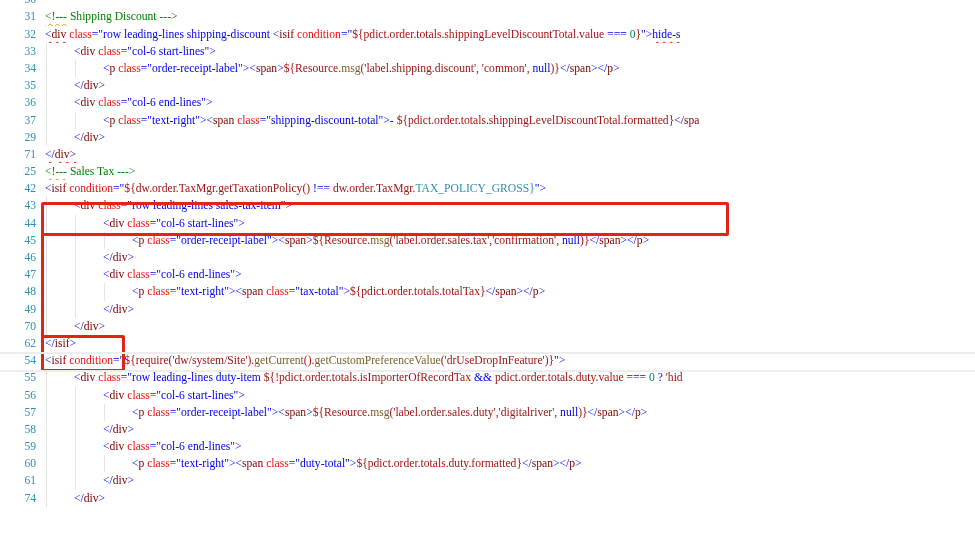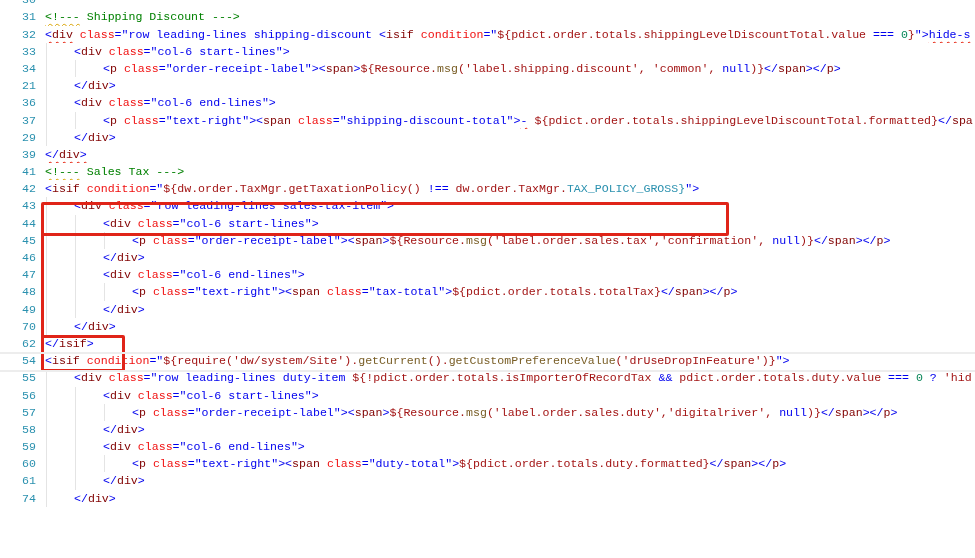--- a/index.html
+++ b/index.html
@@ -2,21 +2,21 @@
 <html><head>
 <meta charset="utf-8">
 <style>
   * { margin: 0; padding: 0; box-sizing: border-box; }
   html, body { background: #ffffff; }
   #screen {
     position: relative;
     width: 975px; height: 558px;
     overflow: hidden;
     background: #ffffff;
-    font-family: Liberation Mono, monospace;
+    font-family: Liberation Serif, serif;
     font-size: 11.6px;
   }
   #code-lines { position: absolute; left: 0; top: -8.8px; width: 975px; }
   .line { display: flex; height: 17.2px; line-height: 17.2px; white-space: pre; }
   .gutter {
     flex: 0 0 40px; width: 40px; text-align: right; padding-right: 4px;
     color: #2B91AF; user-select: none;
   }
   .code { position: relative; flex: 1 1 auto; overflow: hidden; }
   .code .txt { display: inline-block; }
@@ -34,26 +34,26 @@
 </head>
 <body>
 
 <div id="screen">
   <div id="code-lines">
       <div class="line"><span class="gutter">30</span><span class="code"><span class="txt" style="margin-left: 5px;"></span></span></div>
       <div class="line"><span class="gutter">31</span><span class="code"><span class="txt" style="margin-left: 5px;"><span class="tok sq-o" style="color: rgb(0, 128, 0);">&lt;!---</span><span class="tok" style="color: rgb(0, 128, 0);"> Shipping Discount ---&gt;</span></span></span></div>
       <div class="line"><span class="gutter">32</span><span class="code"><span class="txt" style="margin-left: 5px;"><span class="tok sq-r" style="color: rgb(0, 0, 238);">&lt;</span><span class="tok sq-r" style="color: rgb(128, 0, 0);">div</span><span class="tok" style="color: rgb(0, 0, 238);"> </span><span class="tok" style="color: rgb(240, 16, 16);">class</span><span class="tok" style="color: rgb(0, 0, 238);">="</span><span class="tok" style="color: rgb(0, 0, 238);">row leading-lines shipping-discount </span><span class="tok" style="color: rgb(0, 0, 238);">&lt;</span><span class="tok" style="color: rgb(128, 0, 0);">isif</span><span class="tok" style="color: rgb(0, 0, 238);"> </span><span class="tok" style="color: rgb(240, 16, 16);">condition</span><span class="tok" style="color: rgb(0, 0, 238);">="</span><span class="tok" style="color: rgb(163, 21, 21);">${pdict.order.totals.shippingLevelDiscountTotal.value</span><span class="tok" style="color: rgb(0, 0, 238);"> === </span><span class="tok" style="color: rgb(9, 134, 88);">0</span><span class="tok" style="color: rgb(163, 21, 21);">}</span><span class="tok" style="color: rgb(0, 0, 238);">"&gt;</span><span class="tok sq-r" style="color: rgb(0, 0, 238);">hide-s</span></span></span></div>
       <div class="line"><span class="gutter">33</span><span class="code"><span class="indent-guide" style="left: 6px;"></span><span class="txt" style="margin-left: 34px;"><span class="tok" style="color: rgb(0, 0, 238);">&lt;</span><span class="tok" style="color: rgb(128, 0, 0);">div</span><span class="tok" style="color: rgb(0, 0, 238);"> </span><span class="tok" style="color: rgb(240, 16, 16);">class</span><span class="tok" style="color: rgb(0, 0, 238);">="col-6 start-lines"&gt;</span></span></span></div>
       <div class="line"><span class="gutter">34</span><span class="code"><span class="indent-guide" style="left: 6px;"></span><span class="indent-guide" style="left: 35px;"></span><span class="txt" style="margin-left: 63px;"><span class="tok" style="color: rgb(0, 0, 238);">&lt;</span><span class="tok" style="color: rgb(128, 0, 0);">p</span><span class="tok" style="color: rgb(0, 0, 238);"> </span><span class="tok" style="color: rgb(240, 16, 16);">class</span><span class="tok" style="color: rgb(0, 0, 238);">="order-receipt-label"&gt;&lt;</span><span class="tok" style="color: rgb(128, 0, 0);">span</span><span class="tok" style="color: rgb(0, 0, 238);">&gt;</span><span class="tok" style="color: rgb(163, 21, 21);">${Resource.</span><span class="tok" style="color: rgb(121, 94, 38);">msg</span><span class="tok" style="color: rgb(163, 21, 21);">(</span><span class="tok" style="color: rgb(163, 21, 21);">'label.shipping.discount'</span><span class="tok" style="color: rgb(163, 21, 21);">, </span><span class="tok" style="color: rgb(163, 21, 21);">'common'</span><span class="tok" style="color: rgb(163, 21, 21);">, </span><span class="tok" style="color: rgb(0, 0, 238);">null</span><span class="tok" style="color: rgb(163, 21, 21);">)}</span><span class="tok" style="color: rgb(0, 0, 238);">&lt;/</span><span class="tok" style="color: rgb(128, 0, 0);">span</span><span class="tok" style="color: rgb(0, 0, 238);">&gt;&lt;/</span><span class="tok" style="color: rgb(128, 0, 0);">p</span><span class="tok" style="color: rgb(0, 0, 238);">&gt;</span></span></span></div>
-      <div class="line"><span class="gutter">21</span><span class="code"><span class="indent-guide" style="left: 6px;"></span><span class="txt" style="margin-left: 34px;"><span class="tok" style="color: rgb(0, 0, 238);">&lt;/</span><span class="tok" style="color: rgb(128, 0, 0);">div</span><span class="tok" style="color: rgb(0, 0, 238);">&gt;</span></span></span></div>
+      <div class="line"><span class="gutter">35</span><span class="code"><span class="indent-guide" style="left: 6px;"></span><span class="txt" style="margin-left: 34px;"><span class="tok" style="color: rgb(0, 0, 238);">&lt;/</span><span class="tok" style="color: rgb(128, 0, 0);">div</span><span class="tok" style="color: rgb(0, 0, 238);">&gt;</span></span></span></div>
       <div class="line"><span class="gutter">36</span><span class="code"><span class="indent-guide" style="left: 6px;"></span><span class="txt" style="margin-left: 34px;"><span class="tok" style="color: rgb(0, 0, 238);">&lt;</span><span class="tok" style="color: rgb(128, 0, 0);">div</span><span class="tok" style="color: rgb(0, 0, 238);"> </span><span class="tok" style="color: rgb(240, 16, 16);">class</span><span class="tok" style="color: rgb(0, 0, 238);">="col-6 end-lines"&gt;</span></span></span></div>
       <div class="line"><span class="gutter">37</span><span class="code"><span class="indent-guide" style="left: 6px;"></span><span class="indent-guide" style="left: 35px;"></span><span class="txt" style="margin-left: 63px;"><span class="tok" style="color: rgb(0, 0, 238);">&lt;</span><span class="tok" style="color: rgb(128, 0, 0);">p</span><span class="tok" style="color: rgb(0, 0, 238);"> </span><span class="tok" style="color: rgb(240, 16, 16);">class</span><span class="tok" style="color: rgb(0, 0, 238);">="text-right"&gt;&lt;</span><span class="tok" style="color: rgb(128, 0, 0);">span</span><span class="tok" style="color: rgb(0, 0, 238);"> </span><span class="tok" style="color: rgb(240, 16, 16);">class</span><span class="tok" style="color: rgb(0, 0, 238);">="shipping-discount-total"&gt;</span><span class="tok sq-r" style="color: rgb(0, 0, 238);">-</span><span class="tok" style="color: rgb(163, 21, 21);"> </span><span class="tok" style="color: rgb(163, 21, 21);">${pdict.order.totals.shippingLevelDiscountTotal.formatted}</span><span class="tok" style="color: rgb(0, 0, 238);">&lt;/</span><span class="tok" style="color: rgb(128, 0, 0);">spa</span></span></span></div>
       <div class="line"><span class="gutter">29</span><span class="code"><span class="indent-guide" style="left: 6px;"></span><span class="txt" style="margin-left: 34px;"><span class="tok" style="color: rgb(0, 0, 238);">&lt;/</span><span class="tok" style="color: rgb(128, 0, 0);">div</span><span class="tok" style="color: rgb(0, 0, 238);">&gt;</span></span></span></div>
-      <div class="line"><span class="gutter">39</span><span class="code"><span class="txt" style="margin-left: 5px;"><span class="tok sq-r" style="color: rgb(0, 0, 238);">&lt;/</span><span class="tok sq-r" style="color: rgb(128, 0, 0);">div</span><span class="tok sq-r" style="color: rgb(0, 0, 238);">&gt;</span></span></span></div>
-      <div class="line"><span class="gutter">41</span><span class="code"><span class="txt" style="margin-left: 5px;"><span class="tok sq-o" style="color: rgb(0, 128, 0);">&lt;!---</span><span class="tok" style="color: rgb(0, 128, 0);"> Sales Tax ---&gt;</span></span></span></div>
+      <div class="line"><span class="gutter">71</span><span class="code"><span class="txt" style="margin-left: 5px;"><span class="tok sq-r" style="color: rgb(0, 0, 238);">&lt;/</span><span class="tok sq-r" style="color: rgb(128, 0, 0);">div</span><span class="tok sq-r" style="color: rgb(0, 0, 238);">&gt;</span></span></span></div>
+      <div class="line"><span class="gutter">25</span><span class="code"><span class="txt" style="margin-left: 5px;"><span class="tok sq-o" style="color: rgb(0, 128, 0);">&lt;!---</span><span class="tok" style="color: rgb(0, 128, 0);"> Sales Tax ---&gt;</span></span></span></div>
       <div class="line"><span class="gutter">42</span><span class="code"><span class="txt" style="margin-left: 5px;"><span class="tok" style="color: rgb(0, 0, 238);">&lt;</span><span class="tok" style="color: rgb(128, 0, 0);">isif</span><span class="tok" style="color: rgb(0, 0, 238);"> </span><span class="tok" style="color: rgb(240, 16, 16);">condition</span><span class="tok" style="color: rgb(0, 0, 238);">="</span><span class="tok" style="color: rgb(163, 21, 21);">${dw.order.TaxMgr.</span><span class="tok" style="color: rgb(163, 21, 21);">getTaxationPolicy</span><span class="tok" style="color: rgb(163, 21, 21);">()</span><span class="tok" style="color: rgb(0, 0, 238);"> !== </span><span class="tok" style="color: rgb(163, 21, 21);">dw.order.TaxMgr.</span><span class="tok" style="color: rgb(43, 145, 175);">TAX_POLICY_GROSS</span><span class="tok" style="color: rgb(43, 145, 175);">}</span><span class="tok" style="color: rgb(0, 0, 238);">"&gt;</span></span></span></div>
       <div class="line"><span class="gutter">43</span><span class="code"><span class="indent-guide" style="left: 6px;"></span><span class="txt" style="margin-left: 34px;"><span class="tok" style="color: rgb(0, 0, 238);">&lt;</span><span class="tok" style="color: rgb(128, 0, 0);">div</span><span class="tok" style="color: rgb(0, 0, 238);"> </span><span class="tok" style="color: rgb(240, 16, 16);">class</span><span class="tok" style="color: rgb(0, 0, 238);">="row leading-lines sales-tax-item"&gt;</span></span></span></div>
       <div class="line"><span class="gutter">44</span><span class="code"><span class="indent-guide" style="left: 6px;"></span><span class="indent-guide" style="left: 35px;"></span><span class="txt" style="margin-left: 63px;"><span class="tok" style="color: rgb(0, 0, 238);">&lt;</span><span class="tok" style="color: rgb(128, 0, 0);">div</span><span class="tok" style="color: rgb(0, 0, 238);"> </span><span class="tok" style="color: rgb(240, 16, 16);">class</span><span class="tok" style="color: rgb(0, 0, 238);">="col-6 start-lines"&gt;</span></span></span></div>
       <div class="line"><span class="gutter">45</span><span class="code"><span class="indent-guide" style="left: 6px;"></span><span class="indent-guide" style="left: 35px;"></span><span class="indent-guide" style="left: 64px;"></span><span class="txt" style="margin-left: 92px;"><span class="tok" style="color: rgb(0, 0, 238);">&lt;</span><span class="tok" style="color: rgb(128, 0, 0);">p</span><span class="tok" style="color: rgb(0, 0, 238);"> </span><span class="tok" style="color: rgb(240, 16, 16);">class</span><span class="tok" style="color: rgb(0, 0, 238);">="order-receipt-label"&gt;&lt;</span><span class="tok" style="color: rgb(128, 0, 0);">span</span><span class="tok" style="color: rgb(0, 0, 238);">&gt;</span><span class="tok" style="color: rgb(163, 21, 21);">${Resource.</span><span class="tok" style="color: rgb(121, 94, 38);">msg</span><span class="tok" style="color: rgb(163, 21, 21);">('label.order.sales.tax','confirmation', </span><span class="tok" style="color: rgb(0, 0, 238);">null</span><span class="tok" style="color: rgb(163, 21, 21);">)}</span><span class="tok" style="color: rgb(0, 0, 238);">&lt;/</span><span class="tok" style="color: rgb(128, 0, 0);">span</span><span class="tok" style="color: rgb(0, 0, 238);">&gt;&lt;/</span><span class="tok" style="color: rgb(128, 0, 0);">p</span><span class="tok" style="color: rgb(0, 0, 238);">&gt;</span></span></span></div>
       <div class="line"><span class="gutter">46</span><span class="code"><span class="indent-guide" style="left: 6px;"></span><span class="indent-guide" style="left: 35px;"></span><span class="txt" style="margin-left: 63px;"><span class="tok" style="color: rgb(0, 0, 238);">&lt;/</span><span class="tok" style="color: rgb(128, 0, 0);">div</span><span class="tok" style="color: rgb(0, 0, 238);">&gt;</span></span></span></div>
       <div class="line"><span class="gutter">47</span><span class="code"><span class="indent-guide" style="left: 6px;"></span><span class="indent-guide" style="left: 35px;"></span><span class="txt" style="margin-left: 63px;"><span class="tok" style="color: rgb(0, 0, 238);">&lt;</span><span class="tok" style="color: rgb(128, 0, 0);">div</span><span class="tok" style="color: rgb(0, 0, 238);"> </span><span class="tok" style="color: rgb(240, 16, 16);">class</span><span class="tok" style="color: rgb(0, 0, 238);">="col-6 end-lines"&gt;</span></span></span></div>
       <div class="line"><span class="gutter">48</span><span class="code"><span class="indent-guide" style="left: 6px;"></span><span class="indent-guide" style="left: 35px;"></span><span class="indent-guide" style="left: 64px;"></span><span class="txt" style="margin-left: 92px;"><span class="tok" style="color: rgb(0, 0, 238);">&lt;</span><span class="tok" style="color: rgb(128, 0, 0);">p</span><span class="tok" style="color: rgb(0, 0, 238);"> </span><span class="tok" style="color: rgb(240, 16, 16);">class</span><span class="tok" style="color: rgb(0, 0, 238);">="text-right"&gt;&lt;</span><span class="tok" style="color: rgb(128, 0, 0);">span</span><span class="tok" style="color: rgb(0, 0, 238);"> </span><span class="tok" style="color: rgb(240, 16, 16);">class</span><span class="tok" style="color: rgb(0, 0, 238);">="tax-total"&gt;</span><span class="tok" style="color: rgb(163, 21, 21);">${pdict.order.totals.totalTax}</span><span class="tok" style="color: rgb(0, 0, 238);">&lt;/</span><span class="tok" style="color: rgb(128, 0, 0);">span</span><span class="tok" style="color: rgb(0, 0, 238);">&gt;&lt;/</span><span class="tok" style="color: rgb(128, 0, 0);">p</span><span class="tok" style="color: rgb(0, 0, 238);">&gt;</span></span></span></div>
       <div class="line"><span class="gutter">49</span><span class="code"><span class="indent-guide" style="left: 6px;"></span><span class="indent-guide" style="left: 35px;"></span><span class="txt" style="margin-left: 63px;"><span class="tok" style="color: rgb(0, 0, 238);">&lt;/</span><span class="tok" style="color: rgb(128, 0, 0);">div</span><span class="tok" style="color: rgb(0, 0, 238);">&gt;</span></span></span></div>
       <div class="line"><span class="gutter">70</span><span class="code"><span class="indent-guide" style="left: 6px;"></span><span class="txt" style="margin-left: 34px;"><span class="tok" style="color: rgb(0, 0, 238);">&lt;/</span><span class="tok" style="color: rgb(128, 0, 0);">div</span><span class="tok" style="color: rgb(0, 0, 238);">&gt;</span></span></span></div>
       <div class="line"><span class="gutter">62</span><span class="code"><span class="txt" style="margin-left: 5px;"><span class="tok" style="color: rgb(0, 0, 238);">&lt;/</span><span class="tok" style="color: rgb(128, 0, 0);">isif</span><span class="tok" style="color: rgb(0, 0, 238);">&gt;</span></span></span></div>

